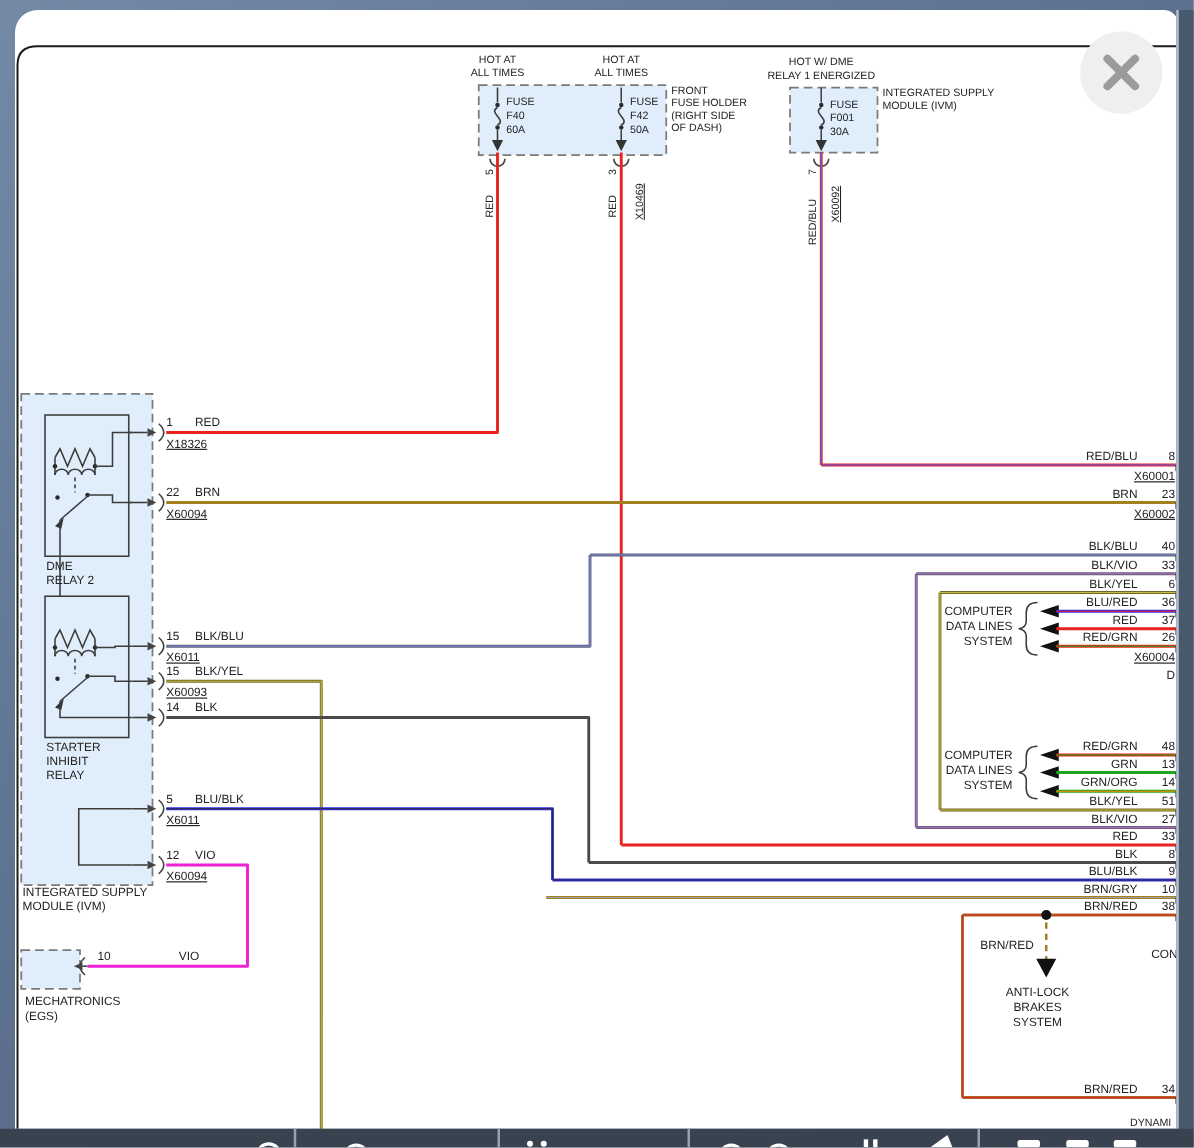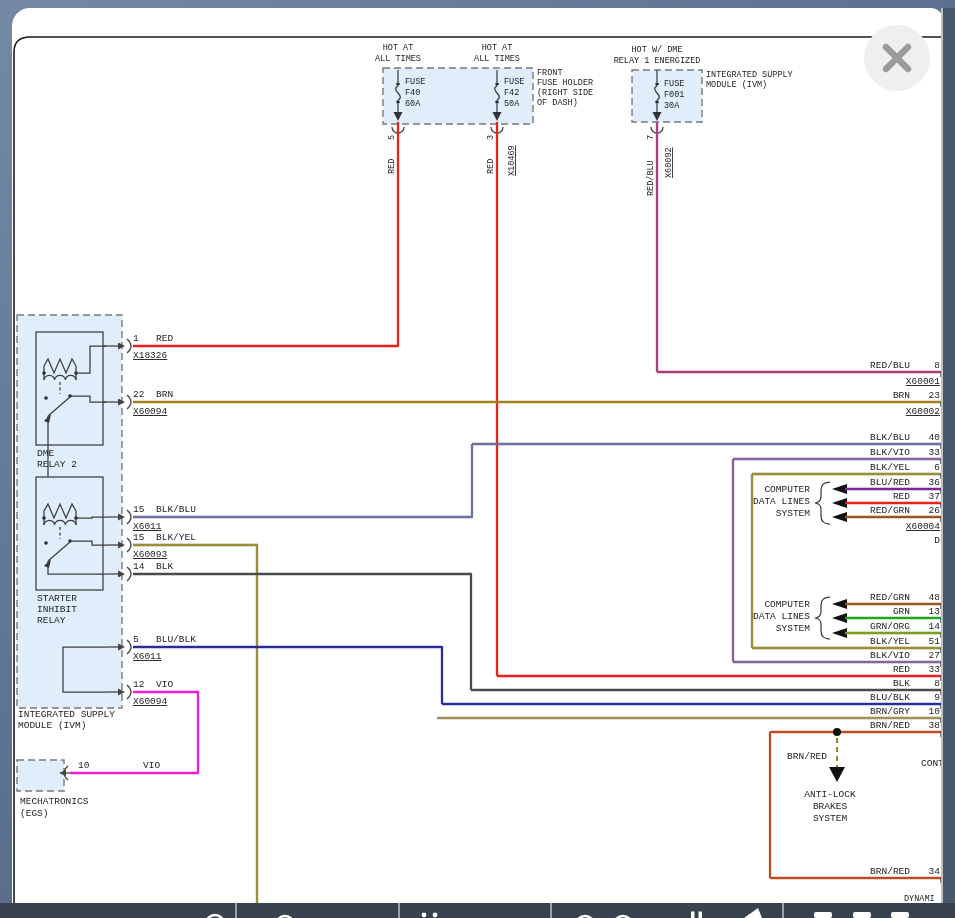--- a/index.html
+++ b/index.html
@@ -1,18 +1,18 @@
 <!DOCTYPE html>
 <html><head>
 <meta charset="utf-8">
 <style>
   html,body{margin:0;padding:0}
   .stage{position:relative;width:955px;height:918px;overflow:hidden;
     background:linear-gradient(140deg,#7489a6 0%,#5d7190 45%,#4b5c72 100%);
-    font-family:Liberation Mono, monospace}
+    font-family:Liberation Sans, sans-serif}
   .card{position:absolute;left:12px;top:8px;width:931px;height:895px;background:#ffffff;
     border-radius:18px 12px 0 0}
   svg.diagram{position:absolute;left:0;top:0;width:955px;height:918px}
   
   .ln{fill:none;stroke:#3c3c3c;stroke-width:1.25}
   .lnd{fill:none;stroke:#3c3c3c;stroke-width:1.25;stroke-dasharray:3,2.6}
   .dashbox{fill:#e0eefb;stroke:#7a7a7a;stroke-width:1.4;stroke-dasharray:7,4}
   .wb{fill:none;stroke-width:2.3;stroke-linejoin:round}
   .ws{fill:none;stroke-width:0.95;stroke-linejoin:round}
   .tick{stroke:#333;stroke-width:1.3}

